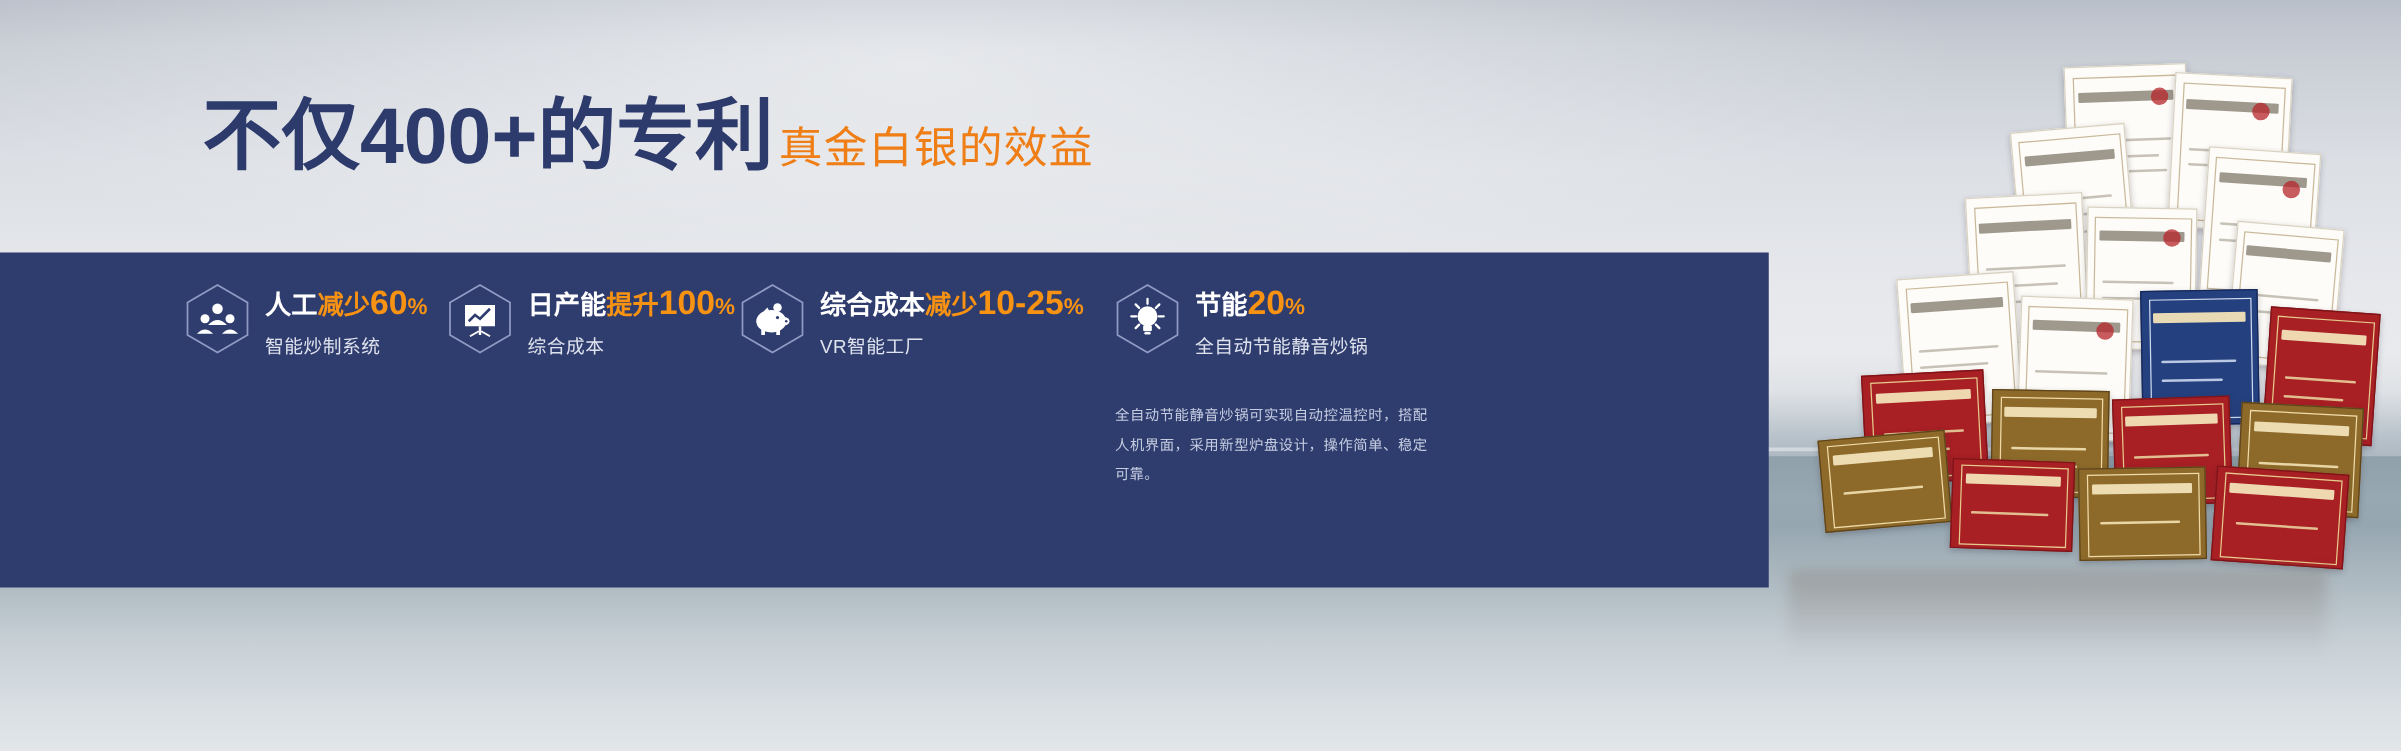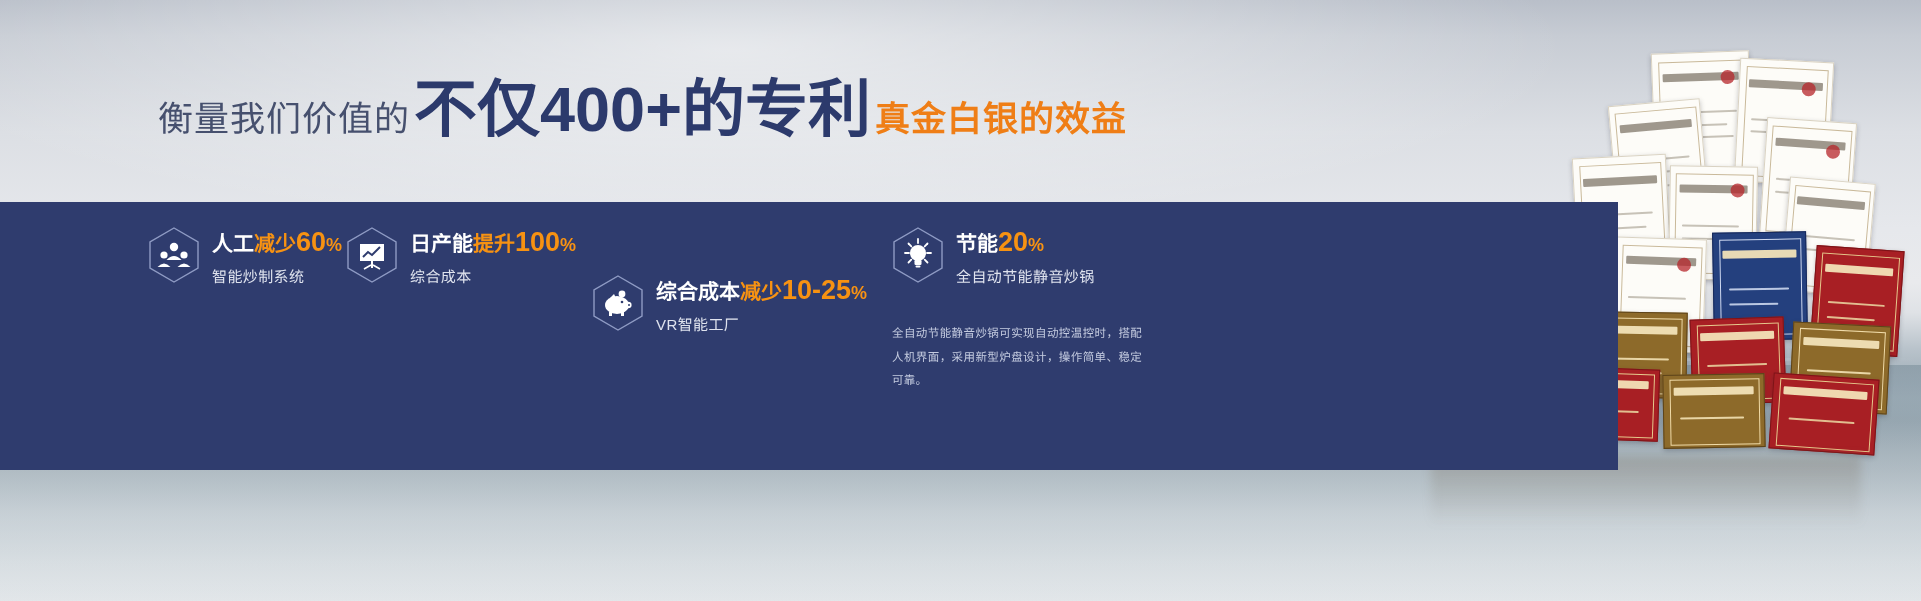--- a/index.html
+++ b/index.html
@@ -37,40 +37,39 @@
     font-weight:700;
   }
   .hl-normal{
     font-size:35px;color:#46506e;letter-spacing:1px;font-weight:500;
   }
   .hl-big{
     font-size:63px;color:#2c3a6c;letter-spacing:0px;font-weight:900;
     margin:0 4px;line-height:1;
   }
   .hl-orange{
-    font-size:35px;color:#ef7e16;letter-spacing:1px;font-weight:700;
+    font-size:35px;color:#ef7e16;letter-spacing:1px;font-weight:400;
   }
 
   
   .panel{
-    position:absolute;left:0;top:202px;width:1600px;height:268px;
+    position:absolute;left:0;top:202px;width:1415px;height:268px;
     background:#2f3c6e;
-    padding-left:18px;
   }
   .features{
     position:absolute;left:0;top:0;width:1429px;height:268px;
     display:flex;
   }
   .feature{
     position:relative;box-sizing:border-box;
     padding:0;
   }
   .feature.f1{width:330px;padding-left:148px;}
   .feature.f2{width:252px;}
-  .feature.f3{width:300px;margin-top:48px;}
+  .feature.f3{width:300px;}
   .feature.f4{width:330px;}
 
   .feat-head{
     position:relative;display:flex;align-items:flex-start;height:72px;
     padding-top:24px;
   }
   .hexwrap{
     position:relative;width:52px;height:58px;flex:0 0 52px;margin-right:12px;
   }
   .hex{
@@ -92,21 +91,21 @@
   }
   .feat-body{
     margin-top:24px;
     font-size:11.5px;line-height:2.05;color:#c5cce0;
     text-align:justify;letter-spacing:.2px;
   }
   .feature.f1 .feat-body{width:215px;}
   .feature.f2 .feat-body{width:218px;}
   .feature.f3 .feat-body{width:228px;}
   .feature.f4 .feat-body{width:250px;}
-  .feature.f2 .feat-head,.feature.f2 .feat-body{margin-left:16px;}
+  .feature.f2 .feat-head,.feature.f2 .feat-body{margin-left:28px;}
   .feature.f3 .feat-head,.feature.f3 .feat-body{margin-left:10px;}
   .feature.f4 .feat-head,.feature.f4 .feat-body{margin-left:10px;}
 
   
   .certs{
     position:absolute;right:0;top:24px;width:560px;height:520px;
     pointer-events:none;
   }
   .cert{
     position:absolute;
@@ -251,21 +250,20 @@
         <div class="ln" style="left:16%;right:20%;top:58%;"></div>
       </div>
     <div class="cert red" style="left:410px;top:352px;width:104px;height:74px;transform:rotate(4deg);">
         <div class="ttl"></div>
         <div class="ln" style="left:16%;right:20%;top:58%;"></div>
       </div>
     <div class="cert-reflection"></div>
   </div>
 
   <div class="headline">
-    <span class="hl-normal">衡量我们价值的</span>
     <span class="hl-big">不仅400+的专利</span>
     <span class="hl-orange">真金白银的效益</span>
   </div>
 
   <div class="panel">
     <div class="features">
 
       <div class="feature f1">
         <div class="feat-head">
           <div class="hexwrap">

